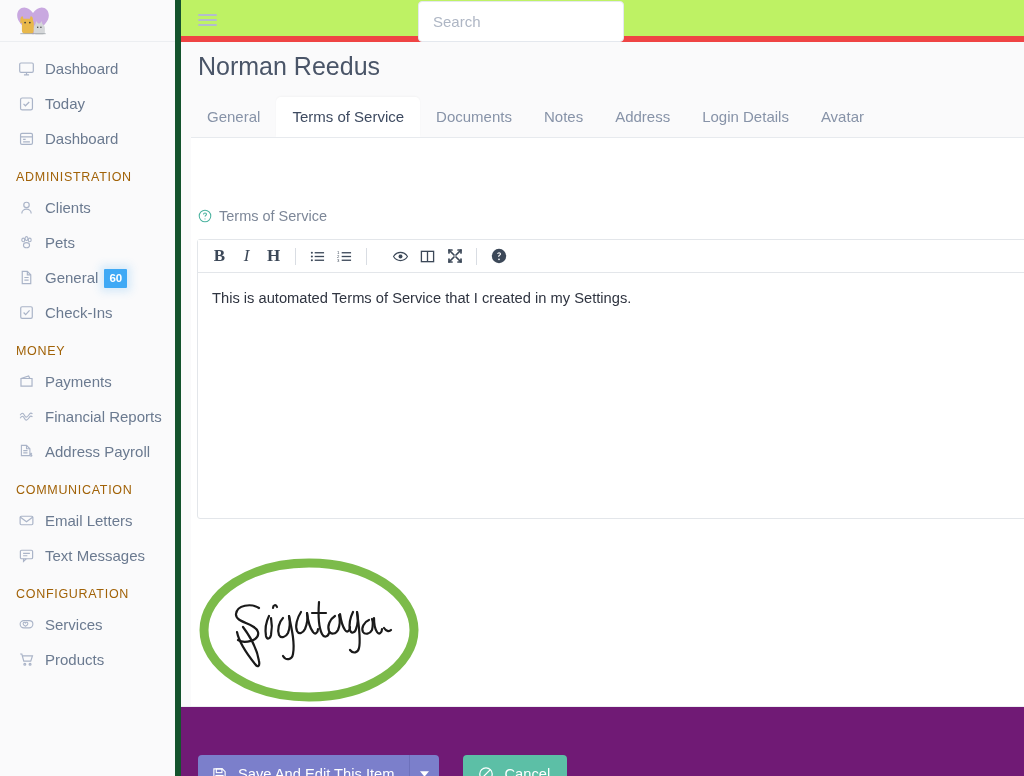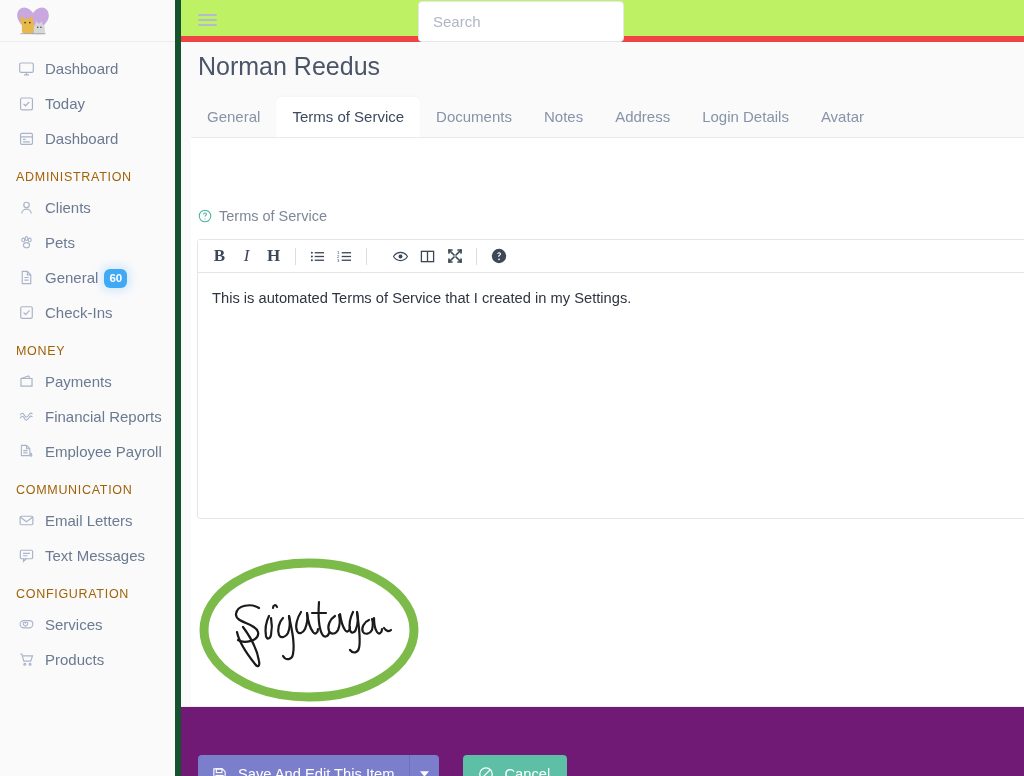--- a/index.html
+++ b/index.html
@@ -50,21 +50,21 @@
     font-size: 12.5px;
     letter-spacing: 0.7px;
     color: #a16207;
     text-transform: uppercase;
   }
   .badge {
     display: inline-block;
     min-width: 21px; height: 19px;
     line-height: 19px;
     padding: 0 5px;
-    border-radius: 6px;
+    border-radius: 1px;
     background: #3fa9f5;
     color: #fff;
     font-size: 11.5px;
     font-weight: bold;
     text-align: center;
     margin-left: 6px;
     vertical-align: 1px;
     box-shadow: 0 0 8px 4px rgba(63,169,245,0.18);
   }
 
@@ -354,21 +354,21 @@
         <span class="lbl">Financial Reports</span>
       </div>
       <div class="nav-item">
         <span class="ico">
           <svg width="17" height="17" viewBox="0 0 20 20" fill="none" stroke="currentColor" stroke-width="1.3">
             <path d="M4 2.8h6l4 4v8H4z"></path>
               <path d="M10 2.8v4h4M6.2 9h5M6.2 11.6h5"></path>
             <path d="M16.4 12.8c-.5-.5-1.8-.5-1.8.4s1.8.4 1.8 1.4-1.4 1-1.9.4M15.5 11.6v4.4"></path>
           </svg>
         </span>
-        <span class="lbl">Employee Payroll</span>
+        <span class="lbl">Address Payroll</span>
       </div>
 
       <div class="nav-section">COMMUNICATION</div>
       <div class="nav-item">
         <span class="ico">
           <svg width="17" height="17" viewBox="0 0 20 20" fill="none" stroke="currentColor" stroke-width="1.4">
             <rect x="2.5" y="5" width="15" height="10" rx="1.4"></rect>
               <path d="M2.5 6l7.5 5.5L17.5 6"></path>
           </svg>
         </span>

